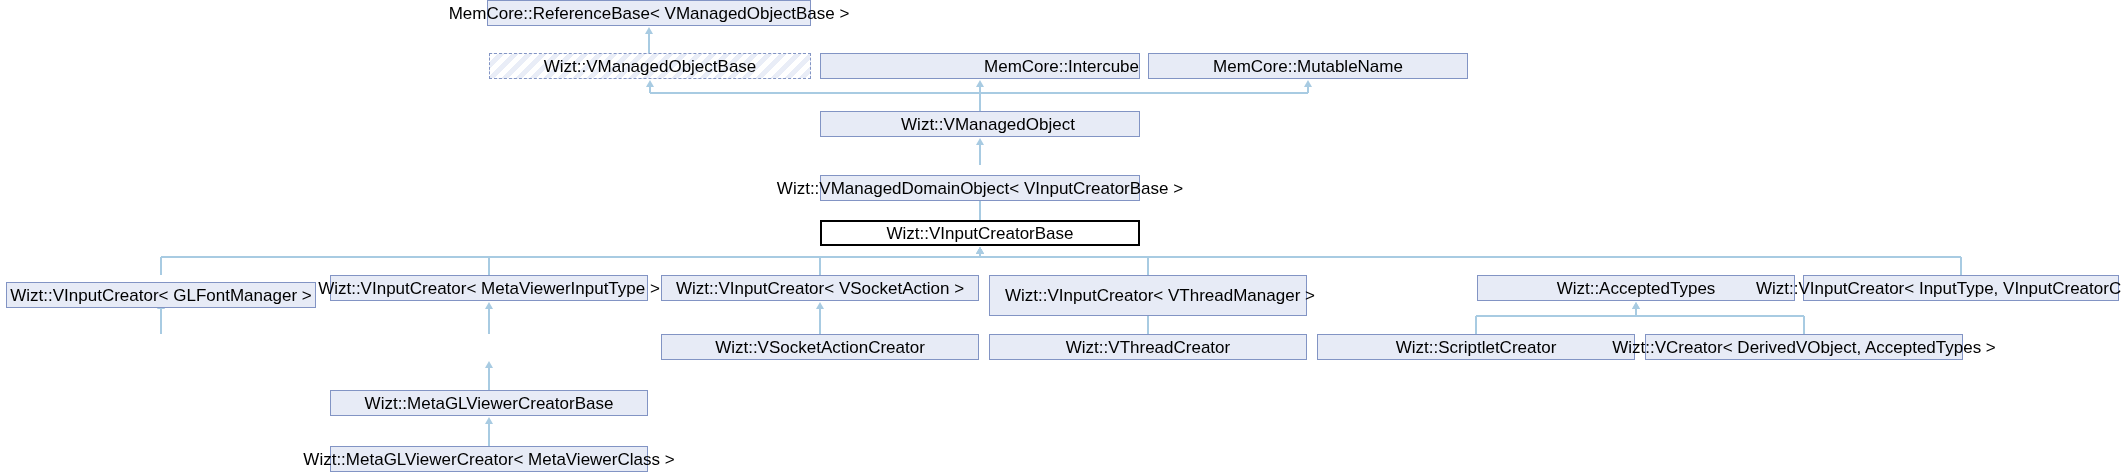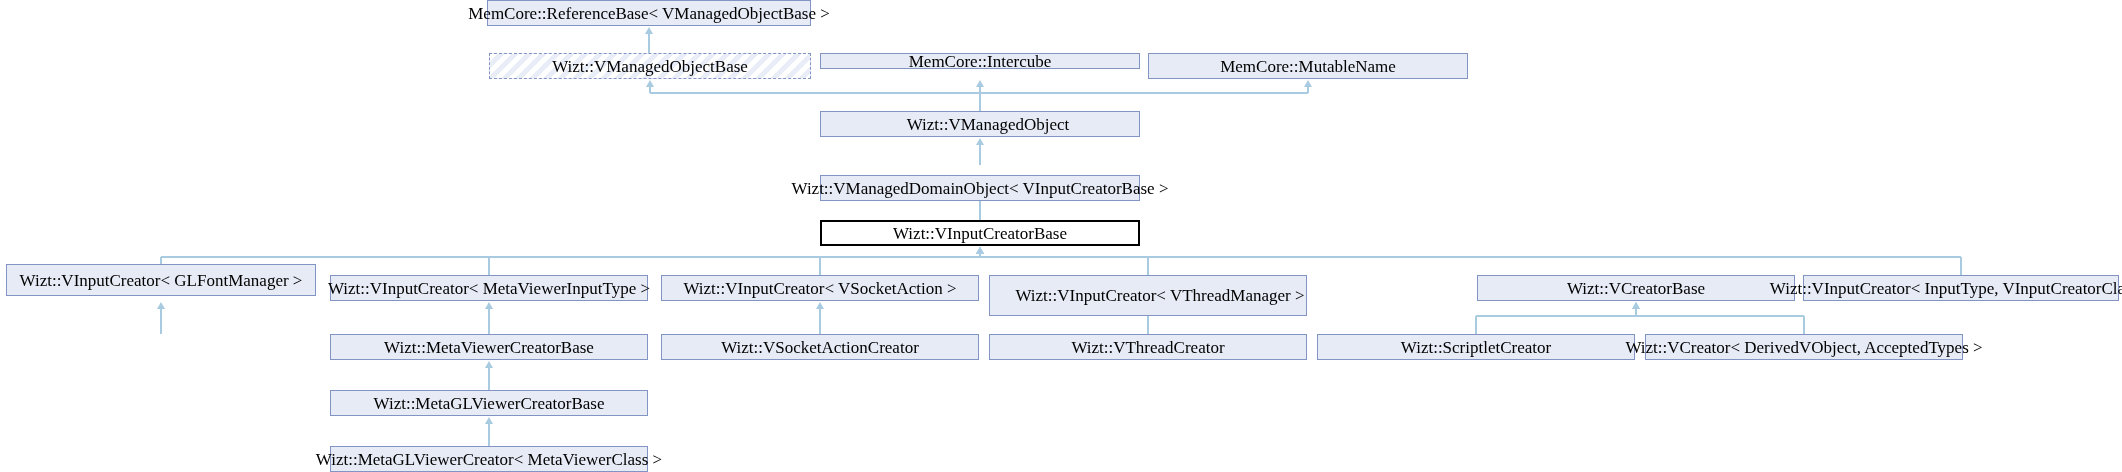--- a/index.html
+++ b/index.html
@@ -11,21 +11,21 @@
     box-sizing:border-box;
     background:#e7ebf6;
     border:1px solid #8294c4;
     display:flex;align-items:center;justify-content:center;
     font-size:17px;
     color:#000000;
     white-space:nowrap;
     letter-spacing:0px;
     z-index:2;
   }
-  .node .lbl{pointer-events:none;line-height:1;font-family:Liberation Serif, serif;}
+  .node .lbl{pointer-events:none;line-height:1;}
   .node.abstract{
     background:
       repeating-linear-gradient(135deg,#ffffff 0 5px,#e9edf7 5px 10px);
     border:1px dashed #8294c4;
   }
   .node.focus{
     background:#ffffff;
     border:2px solid #000000;
   }
 </style>
@@ -90,55 +90,52 @@
       <line x1="489" y1="367" x2="489" y2="390" stroke="#a8cbe2" stroke-width="1.6" shape-rendering="crispEdges"></line>
       <polygon points="485,424 493,424 489,417" fill="#a8cbe2"></polygon>
       <line x1="489" y1="423" x2="489" y2="446" stroke="#a8cbe2" stroke-width="1.6" shape-rendering="crispEdges"></line>
     </svg>
 <div class="node" style="left: 487px; top: 0px; width: 324px; height: 26px;">
       <span class="lbl">MemCore::ReferenceBase&lt; VManagedObjectBase &gt;</span>
     </div>
     <div class="node abstract" style="left: 489px; top: 53px; width: 322px; height: 26px;">
       <span class="lbl">Wizt::VManagedObjectBase</span>
     </div>
-    <div class="node" style="left: 820px; top: 53px; width: 320px; height: 16px;">
+    <div class="node" style="left: 820px; top: 53px; width: 320px; height: 26px; justify-content: flex-end;">
       <span class="lbl">MemCore::Intercube</span>
     </div>
     <div class="node" style="left: 1148px; top: 53px; width: 320px; height: 26px; align-items: center;">
       <span class="lbl">MemCore::MutableName</span>
     </div>
     <div class="node" style="left: 820px; top: 111px; width: 320px; height: 26px; padding-left: 16px;">
       <span class="lbl">Wizt::VManagedObject</span>
     </div>
     <div class="node" style="left: 820px; top: 175px; width: 320px; height: 26px;">
       <span class="lbl">Wizt::VManagedDomainObject&lt; VInputCreatorBase &gt;</span>
     </div>
     <div class="node focus" style="left: 820px; top: 220px; width: 320px; height: 26px;">
       <span class="lbl">Wizt::VInputCreatorBase</span>
     </div>
-    <div class="node" style="left: 6px; top: 264px; width: 310px; height: 32px;">
+    <div class="node" style="left: 6px; top: 282px; width: 310px; height: 26px;">
       <span class="lbl">Wizt::VInputCreator&lt; GLFontManager &gt;</span>
     </div>
     <div class="node" style="left: 330px; top: 275px; width: 318px; height: 26px;">
       <span class="lbl">Wizt::VInputCreator&lt; MetaViewerInputType &gt;</span>
     </div>
     <div class="node" style="left: 661px; top: 275px; width: 318px; height: 26px;">
       <span class="lbl">Wizt::VInputCreator&lt; VSocketAction &gt;</span>
     </div>
     <div class="node" style="left: 989px; top: 275px; width: 318px; height: 41px; padding-left: 24px;">
       <span class="lbl">Wizt::VInputCreator&lt; VThreadManager &gt;</span>
     </div>
     <div class="node" style="left: 1477px; top: 275px; width: 318px; height: 26px;">
-      <span class="lbl">Wizt::VCreatorBase</span>
+      <span class="lbl">Wizt::AcceptedTypes</span>
     </div>
     <div class="node" style="left: 1803px; top: 275px; width: 316px; height: 26px;">
       <span class="lbl">Wizt::VInputCreator&lt; InputType, VInputCreatorClass &gt;</span>
-    </div>
-    <div class="node" style="left: 330px; top: 334px; width: 318px; height: 26px;">
-      <span class="lbl">Wizt::MetaViewerCreatorBase</span>
     </div>
     <div class="node" style="left: 661px; top: 334px; width: 318px; height: 26px;">
       <span class="lbl">Wizt::VSocketActionCreator</span>
     </div>
     <div class="node" style="left: 989px; top: 334px; width: 318px; height: 26px;">
       <span class="lbl">Wizt::VThreadCreator</span>
     </div>
     <div class="node" style="left: 1317px; top: 334px; width: 318px; height: 26px;">
       <span class="lbl">Wizt::ScriptletCreator</span>
     </div>

